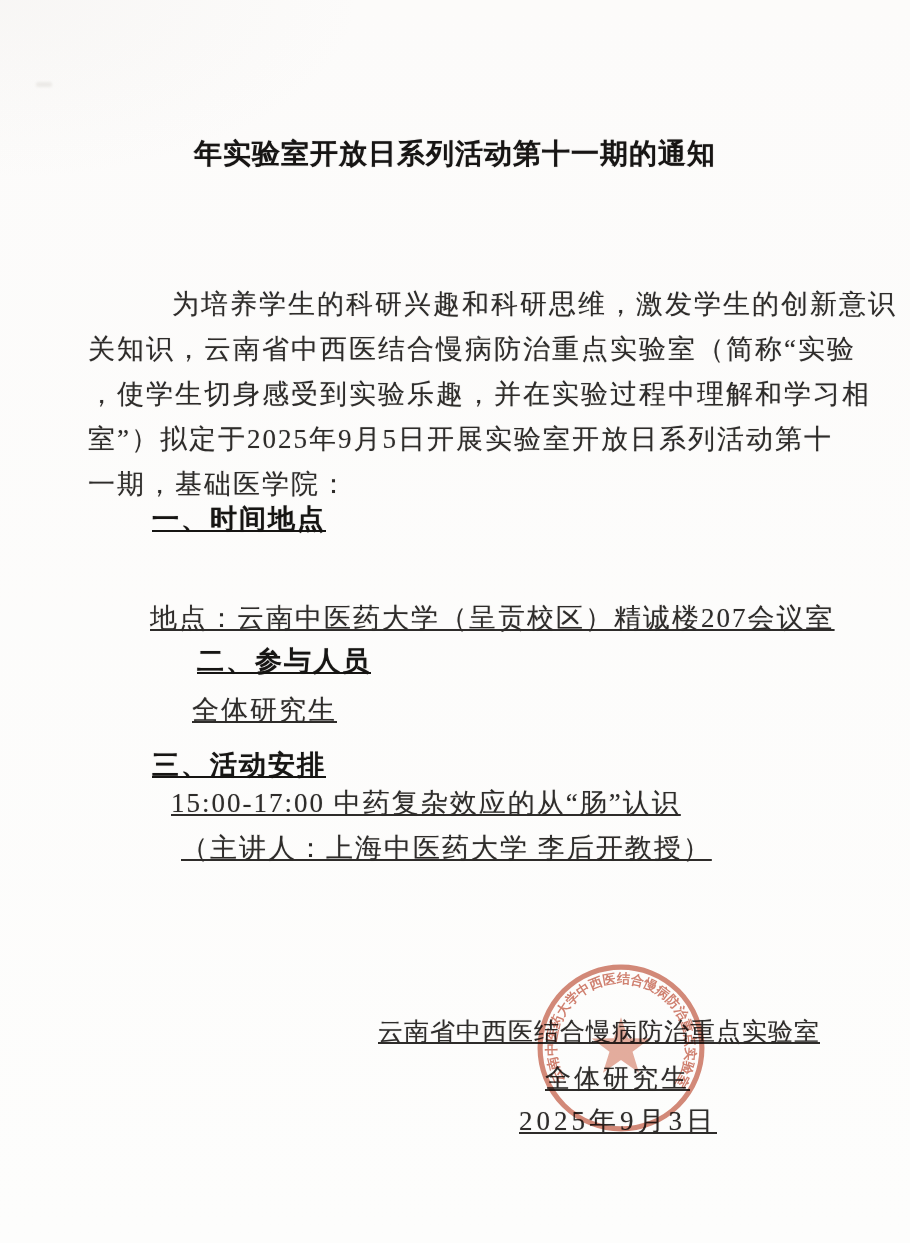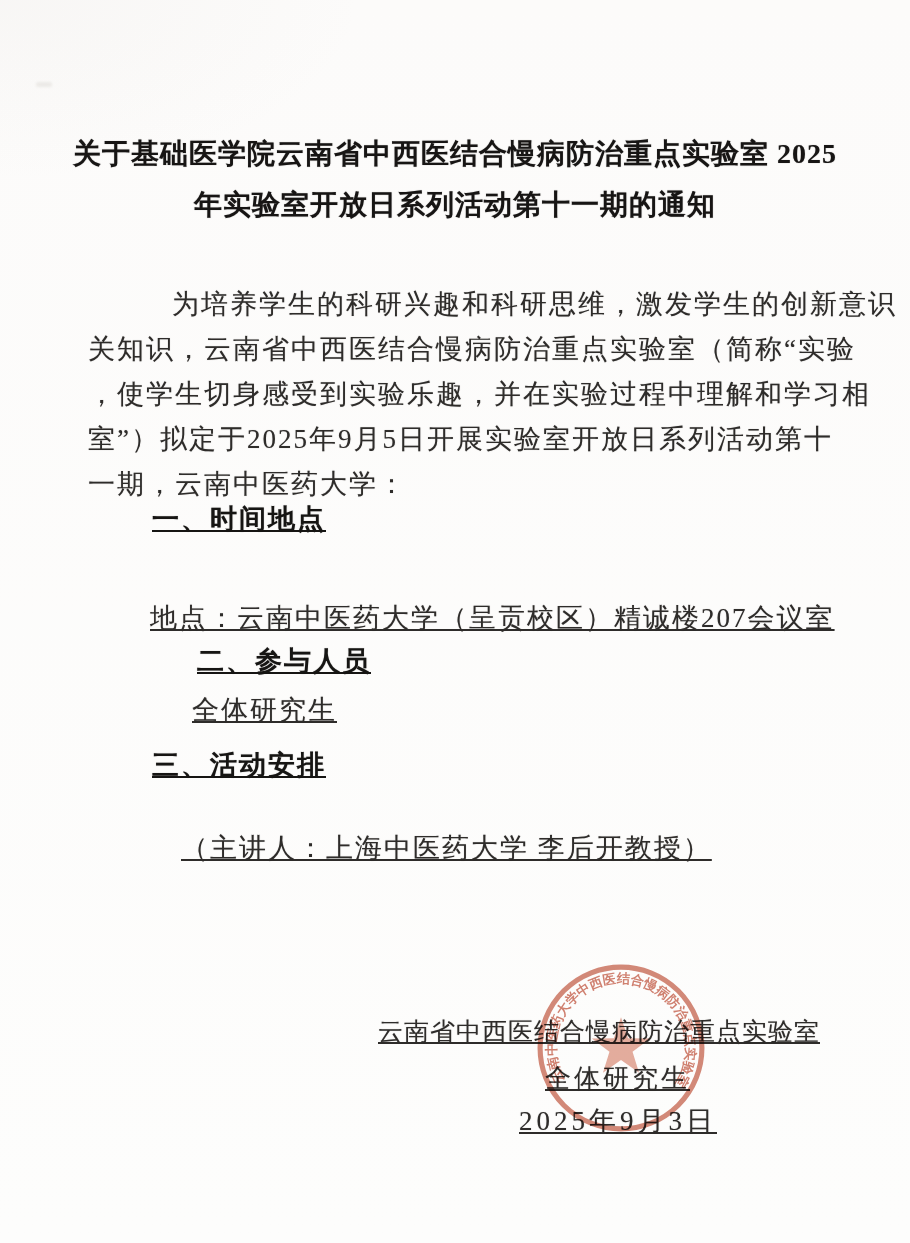--- a/index.html
+++ b/index.html
@@ -86,39 +86,39 @@
   }
 </style>
 </head>
 <body>
 
 <div class="page">
 
   <div class="smudge"></div>
 
   <div class="title">
-    <div class="title-line">关于基础医学院云南省中西医结合慢病防治重点实验室 2025</div>
     <div class="title-line">年实验室开放日系列活动第十一期的通知</div>
   </div>
 
   <div class="intro">
     <div class="body-line indent">为培养学生的科研兴趣和科研思维，激发学生的创新意识</div>
     <div class="body-line">关知识，云南省中西医结合慢病防治重点实验室（简称“实验</div>
     <div class="body-line">，使学生切身感受到实验乐趣，并在实验过程中理解和学习相</div>
     <div class="body-line">室”）拟定于2025年9月5日开展实验室开放日系列活动第十</div>
-    <div class="body-line">一期，云南中医药大学：</div>
+    <div class="body-line">一期，基础医学院：</div>
   </div>
 
   <div class="abs sec-heading" style="top:502px; left:152px;">一、时间地点</div>
   <div class="abs body-line" style="top:596px; left:150px;">地点：云南中医药大学（呈贡校区）精诚楼207会议室</div>
 
   <div class="abs sec-heading" style="top:644px; left:152px;margin-left:45px;">二、参与人员</div>
   <div class="abs body-line" style="top:688px; left:192px;">全体研究生</div>
 
   <div class="abs sec-heading" style="top:731px; left:152px;margin-top:17px;">三、活动安排</div>
+  <div class="abs body-line" style="top:781px; left:171px;">15:00-17:00 中药复杂效应的从“肠”认识</div>
   <div class="abs body-line" style="top:826px; left:181px;">（主讲人：上海中医药大学  李后开教授）</div>
 
   <div class="abs sig-line" style="top:1015px; left:378px; font-size:25px;">云南省中西医结合慢病防治重点实验室</div>
   <div class="abs sig-line" style="top:1062px; left:545px; letter-spacing:3px;">全体研究生</div>
   <div class="abs sig-line" style="top:1104px; left:519px; font-size:27px; letter-spacing:4px;">2025年9月3日</div>
 
   <svg class="seal" viewBox="0 0 200 200">
     <defs>
       <path id="sealArc" d="M 39.4 135 A 70 70 0 1 1 160.6 135" fill="none"></path>
       <filter id="sealBlur">

